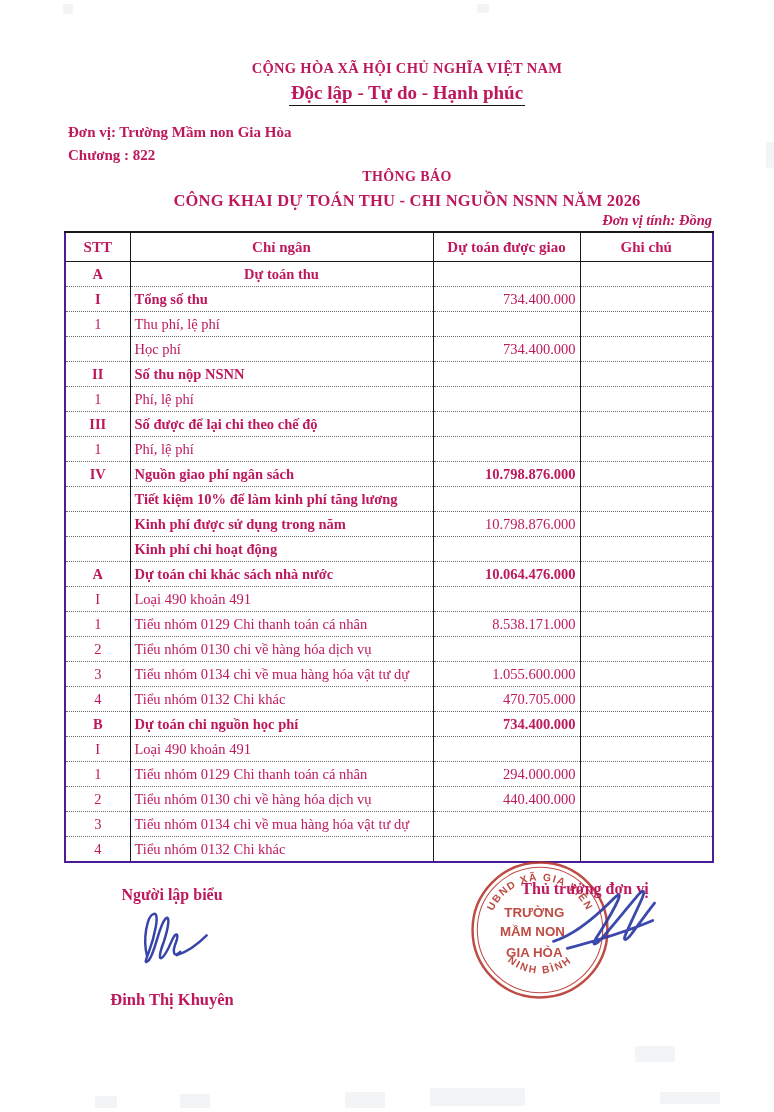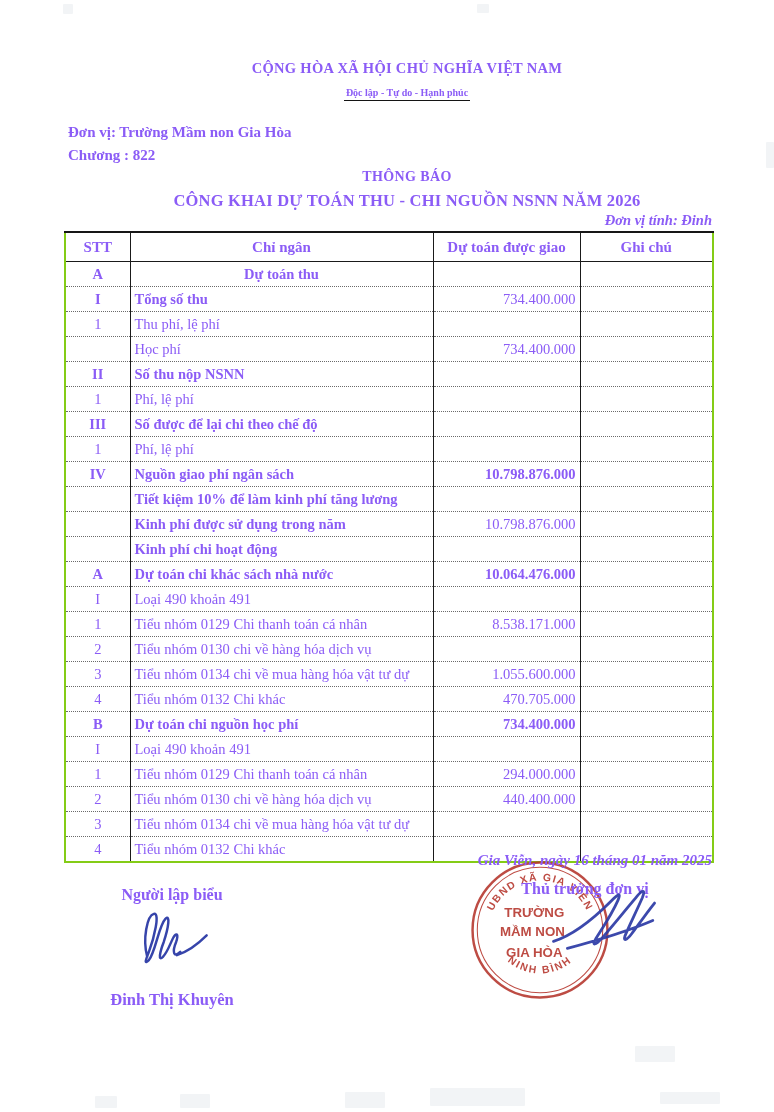--- a/index.html
+++ b/index.html
@@ -5,33 +5,33 @@
   html,body{margin:0;padding:0;background:#e8e8e8;}
   .page{
     position:relative;width:774px;height:1112px;background:#ffffff;
     font-family:"Liberation Serif","DejaVu Serif",serif;color:#1c1c1c;
     margin:0 auto;overflow:hidden;
   }
   
   .center-line{position:absolute;left:40px;width:734px;text-align:center;}
   .nat{top:60px;font-weight:bold;font-size:14.5px;letter-spacing:.3px;}
   .motto-wrap{top:82px;}
-  .motto{font-weight:bold;font-size:10px;border-bottom:1.6px solid #141414;padding:0 2px 2px 2px;}
+  .motto{font-weight:bold;font-size:19px;border-bottom:1.6px solid #141414;padding:0 2px 2px 2px;}
   .unit{position:absolute;left:68px;top:124px;font-weight:bold;font-size:15px;}
   .chap{position:absolute;left:68px;top:147px;font-weight:bold;font-size:15px;}
   .t1{top:169px;font-weight:bold;font-size:14px;letter-spacing:.4px;}
   .t2{top:191px;font-weight:bold;font-size:16.5px;letter-spacing:.2px;}
   .unote{position:absolute;right:62px;top:212px;font-style:italic;font-weight:600;font-size:14.5px;}
   
   table.budget{
     position:absolute;left:64px;top:231px;width:648px;
     border-collapse:collapse;table-layout:fixed;
     font-size:14.5px;
   }
-  table.budget{border:2px solid #84cc16;}
+  table.budget{border:2px solid #4c1d95;}
   table.budget th{
     border:1.4px solid #1a1a1a;border-top:2px solid #161616;
     font-weight:bold;font-size:15px;height:28px;padding:0 2px;
   }
   table.budget td{
     border-right:1.4px solid #1a1a1a;
     border-bottom:1px dotted #6a6a6a;
     height:24px;padding:0 4px;overflow:hidden;white-space:nowrap;
   }
   table.budget tr td:last-child{border-right:none;}
@@ -53,41 +53,41 @@
   .sig-right .spacer{height:62px;}
   svg.sig-ink{display:block;margin:0 auto;}
   .stamp{position:absolute;left:464px;top:854px;width:152px;height:152px;z-index:1;opacity:.88;}
   .sig-right-ink{position:absolute;left:543px;top:876px;width:122px;height:88px;z-index:3;}
   
   .art{position:absolute;background:#f2f4f6;border-radius:1px;}
 </style>
 </head>
 <body>
 
-<div class="page" style="color: #8b5cf6;">
+<div class="page" style="color: #be185d;">
 
   <div class="art" style="left:63px;top:4px;width:10px;height:10px;"></div>
   <div class="art" style="left:477px;top:4px;width:12px;height:9px;"></div>
   <div class="art" style="left:766px;top:142px;width:8px;height:26px;"></div>
   <div class="art" style="left:95px;top:1096px;width:22px;height:12px;"></div>
   <div class="art" style="left:180px;top:1094px;width:30px;height:14px;"></div>
   <div class="art" style="left:345px;top:1092px;width:40px;height:16px;"></div>
   <div class="art" style="left:430px;top:1088px;width:95px;height:18px;"></div>
   <div class="art" style="left:635px;top:1046px;width:40px;height:16px;"></div>
   <div class="art" style="left:660px;top:1092px;width:60px;height:12px;"></div>
 
   <div class="center-line nat">CỘNG HÒA XÃ HỘI CHỦ NGHĨA VIỆT NAM</div>
   <div class="center-line motto-wrap">
     <span class="motto">Độc lập - Tự do - Hạnh phúc</span>
   </div>
   <div class="unit">Đơn vị: Trường Mầm non Gia Hòa</div>
   <div class="chap">Chương : 822</div>
   <div class="center-line t1">THÔNG BÁO</div>
   <div class="center-line t2">CÔNG KHAI DỰ TOÁN THU - CHI NGUỒN NSNN NĂM 2026</div>
-  <div class="unote">Đơn vị tính: Đinh</div>
+  <div class="unote">Đơn vị tính: Đồng</div>
 
   <table class="budget">
     <colgroup>
       <col style="width:65px">
         <col style="width:303px">
         <col style="width:147px">
         <col style="width:133px">
     </colgroup>
     <thead>
       <tr>
@@ -238,21 +238,20 @@
         </tr>
         <tr>
           <td class="c-stt">4</td>
           <td class="c-label">Tiểu nhóm 0132 Chi khác</td>
           <td class="c-value"></td>
           <td class="c-note"></td>
         </tr>
       </tbody>
   </table>
 
-  <div class="date">Gia Viễn, ngày 16 tháng  01 năm 2025</div>
 
   <div class="sig-block sig-left">
     <div class="role">Người lập biểu</div>
     <svg class="sig-ink" width="130" height="66" viewBox="0 0 120 80">
       <path d="M30,64 C24,42 30,14 38,12 C46,10 38,42 32,58 C28,68 26,74 32,68
                C40,58 44,26 52,18 C58,12 56,28 50,46 C45,59 43,70 49,64
                C55,58 58,47 62,40 C66,34 68,37 65,46 C60,58 62,66 70,58
                M66,62 C78,58 92,48 102,38" fill="none" stroke="#2b3aa5" stroke-width="3" stroke-linecap="round" opacity=".95"></path>
     </svg>
     <div class="name">Đinh Thị Khuyên</div>

